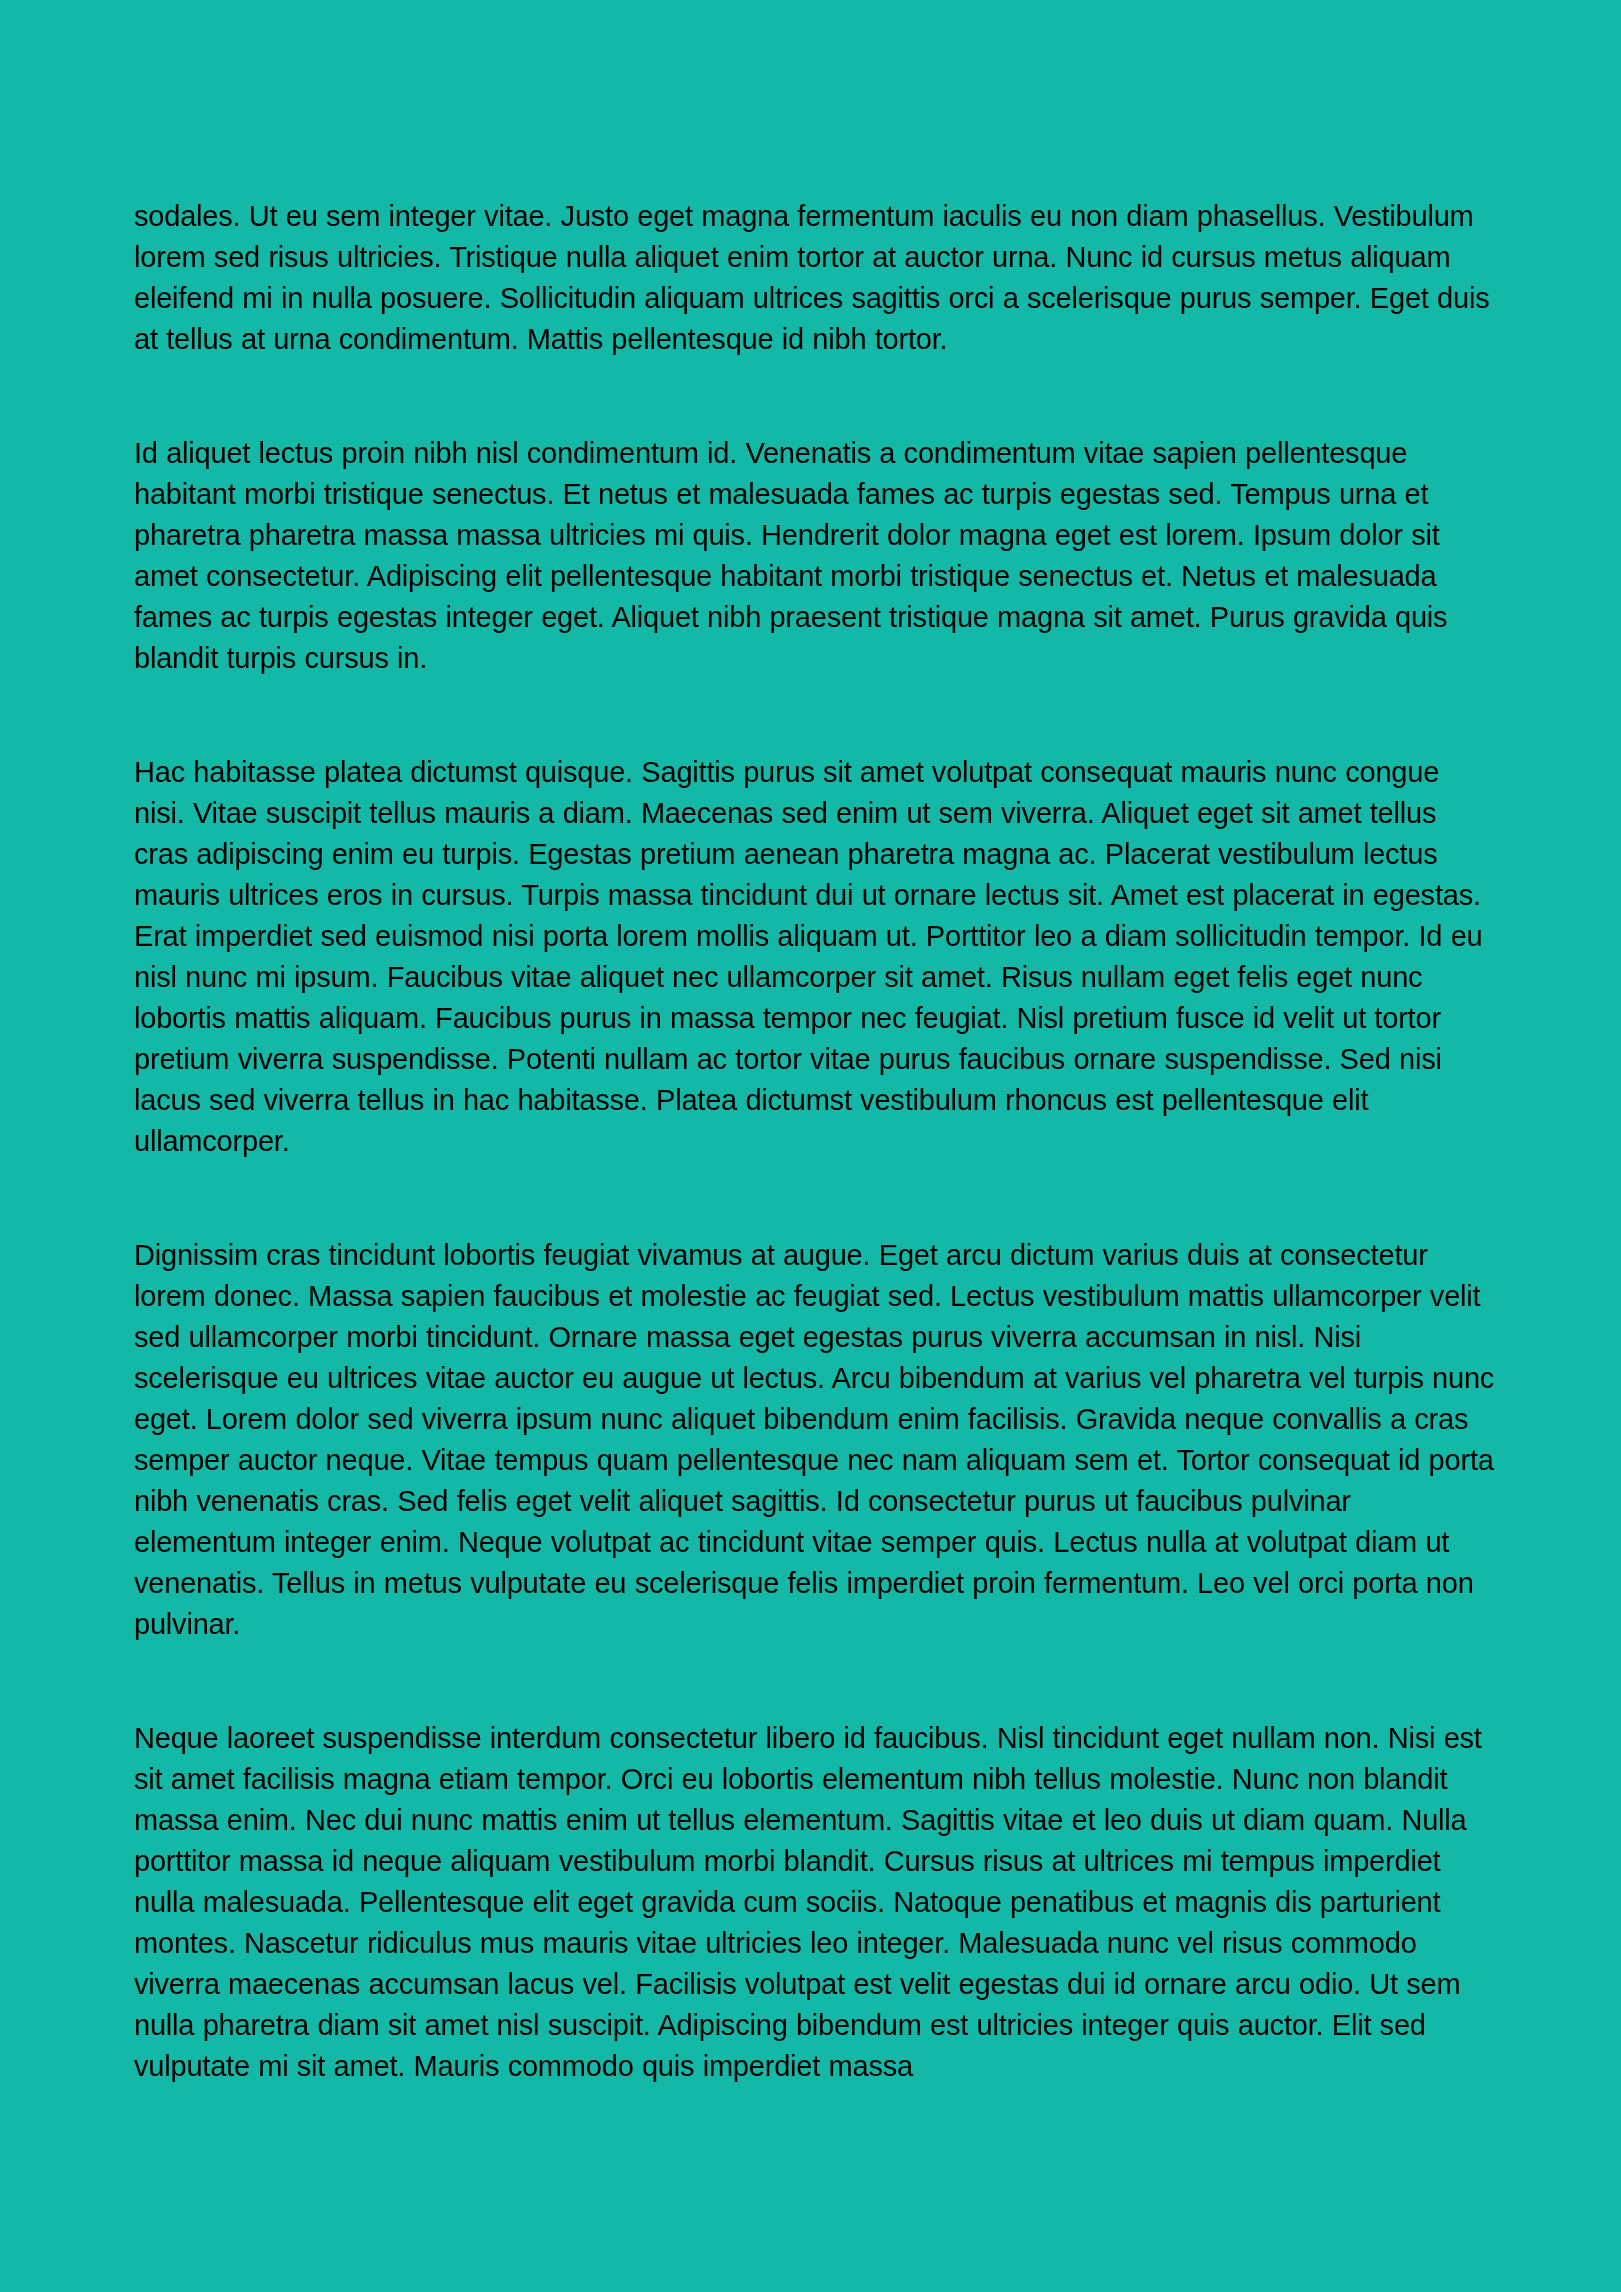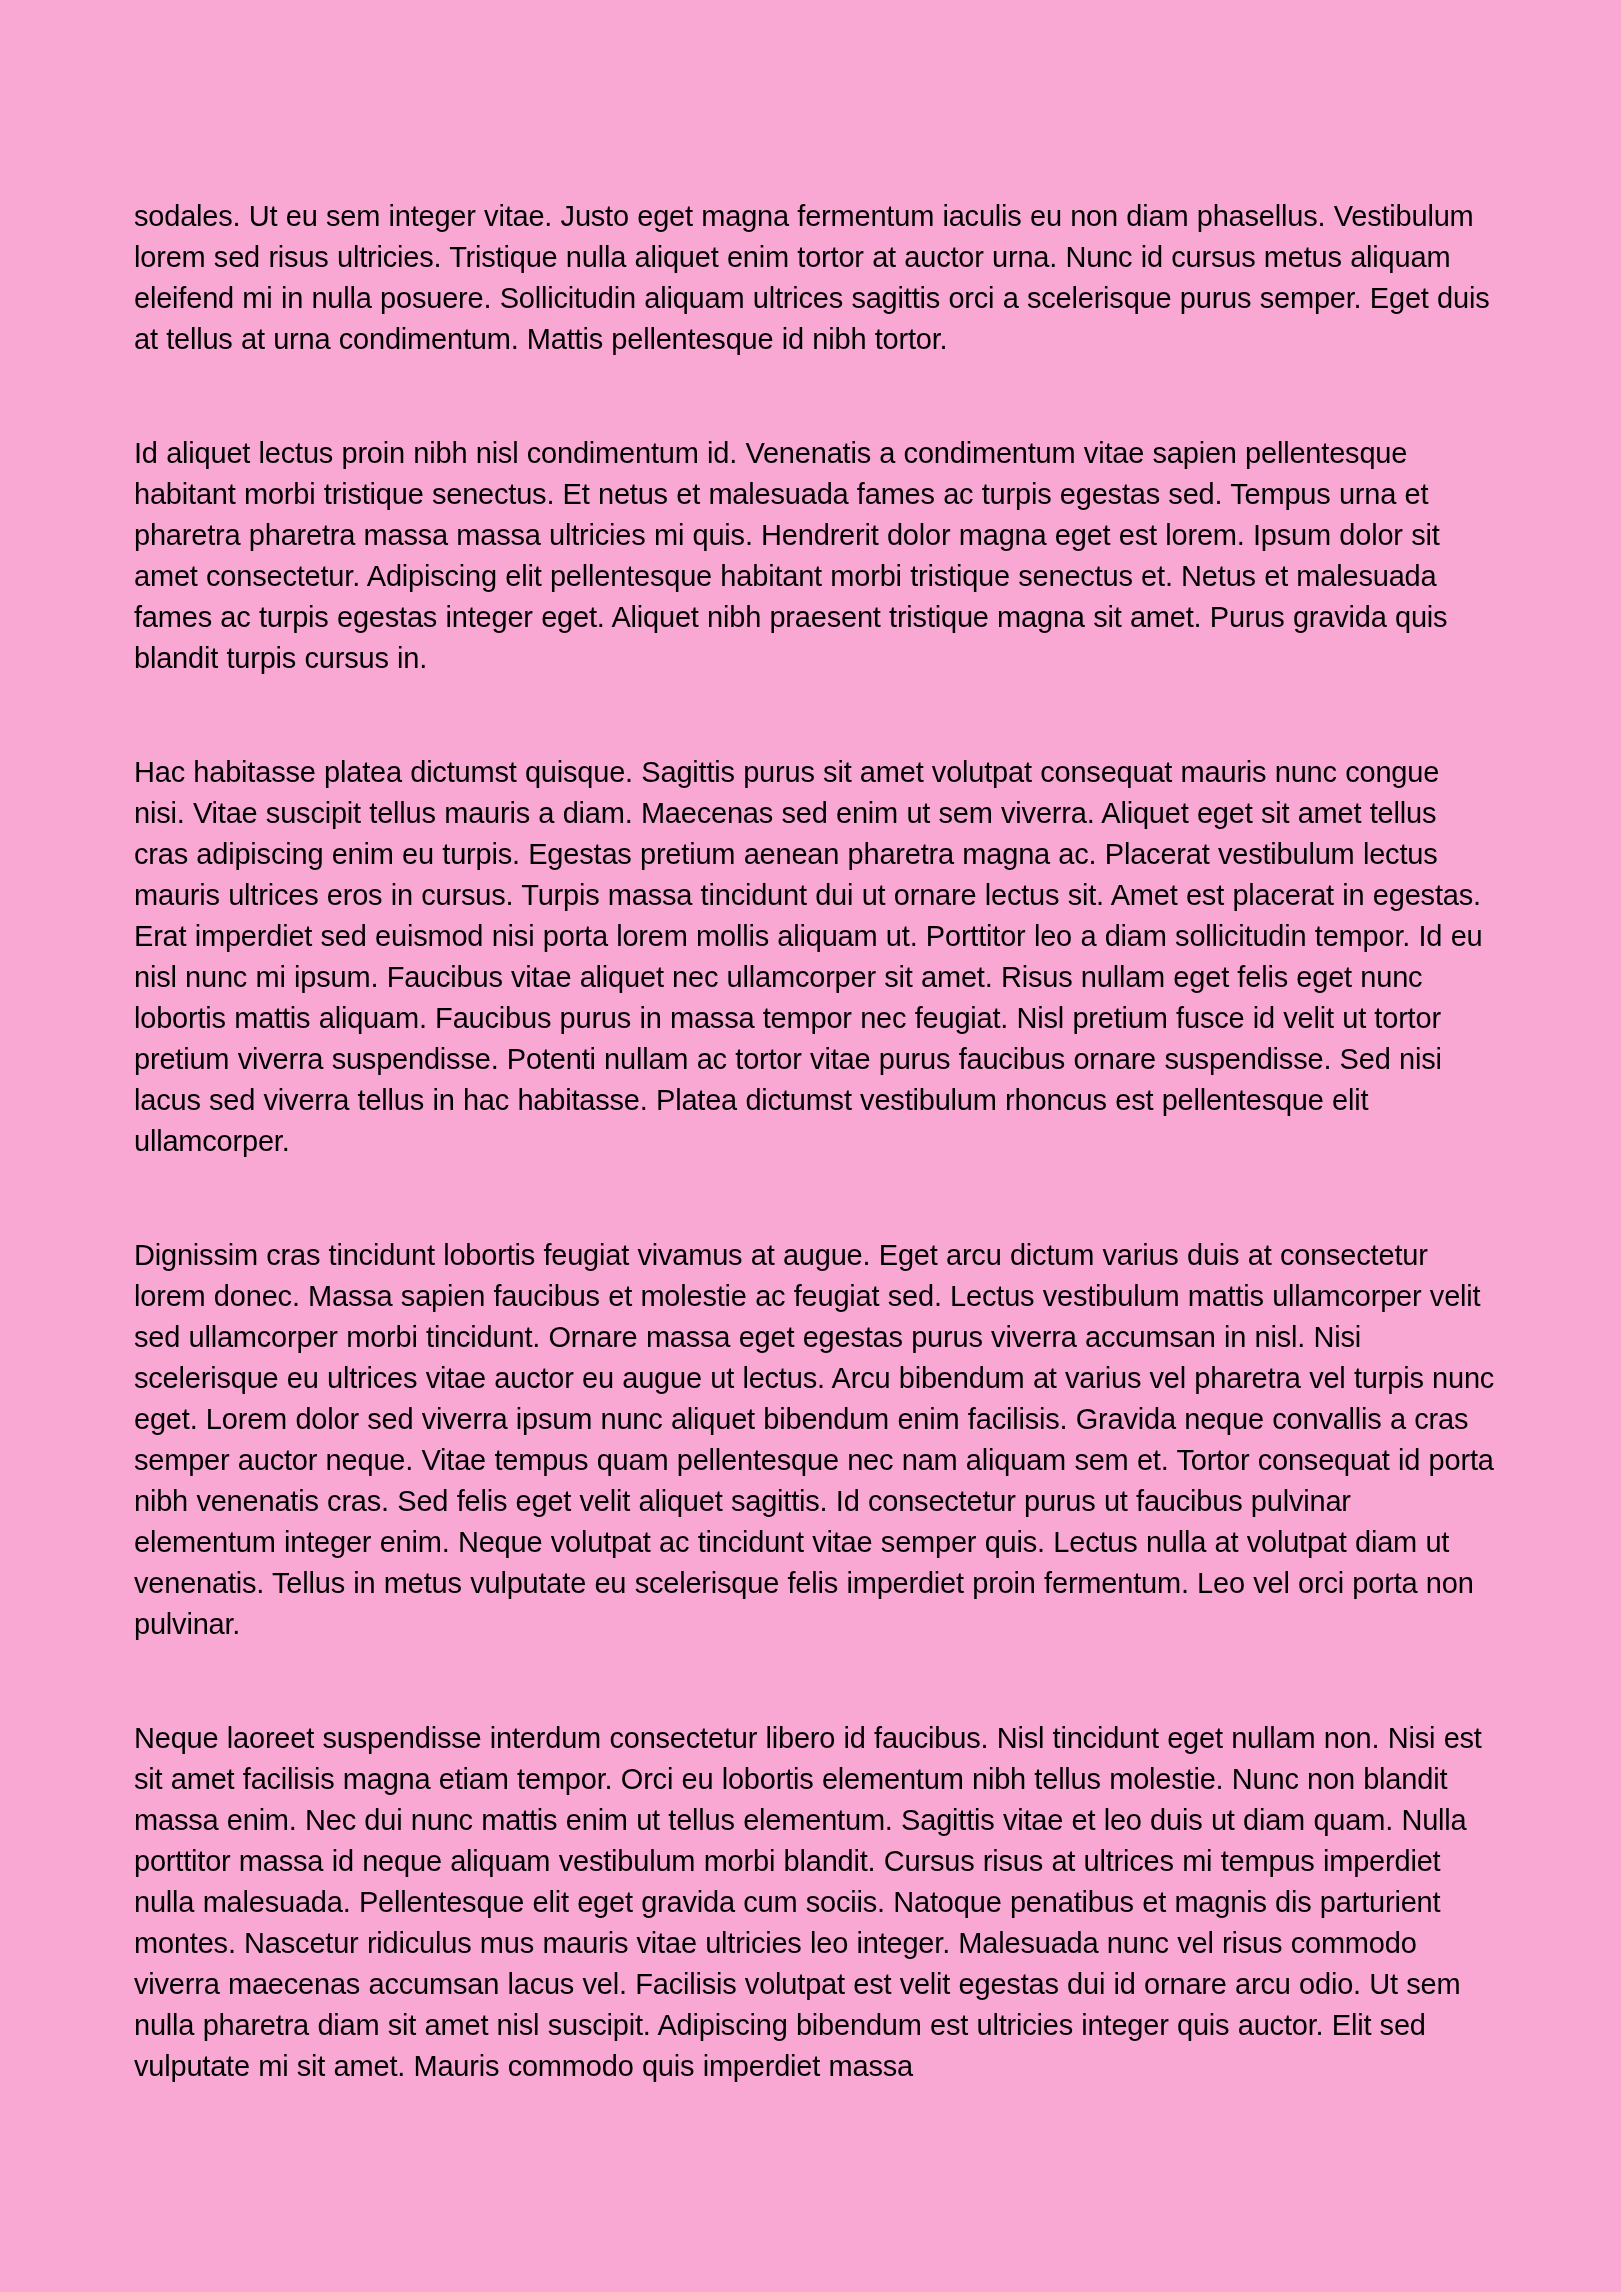--- a/index.html
+++ b/index.html
@@ -4,21 +4,21 @@
 <style>
   html, body {
     margin: 0;
     padding: 0;
     background: #ffffff;
   }
   .page {
     position: relative;
     width: 1621px;
     height: 2293px;
-    background: #f9a8d4;
+    background: #14b8a6;
     overflow: hidden;
     box-sizing: border-box;
     padding: 196px 124px 0 134px;
   }
   .doc-body {
     width: 1362px;
   }
   .para {
     margin: 0 0 73px 0;
     font-family: "Liberation Sans", "DejaVu Sans", sans-serif;

